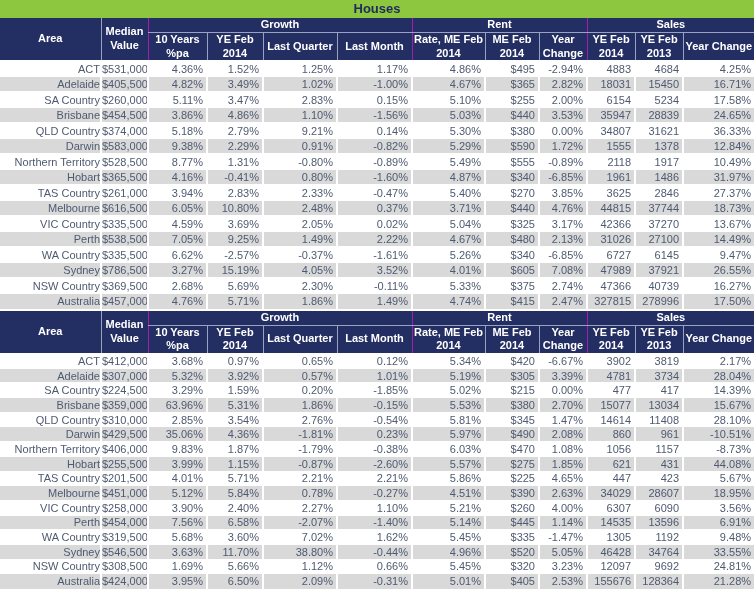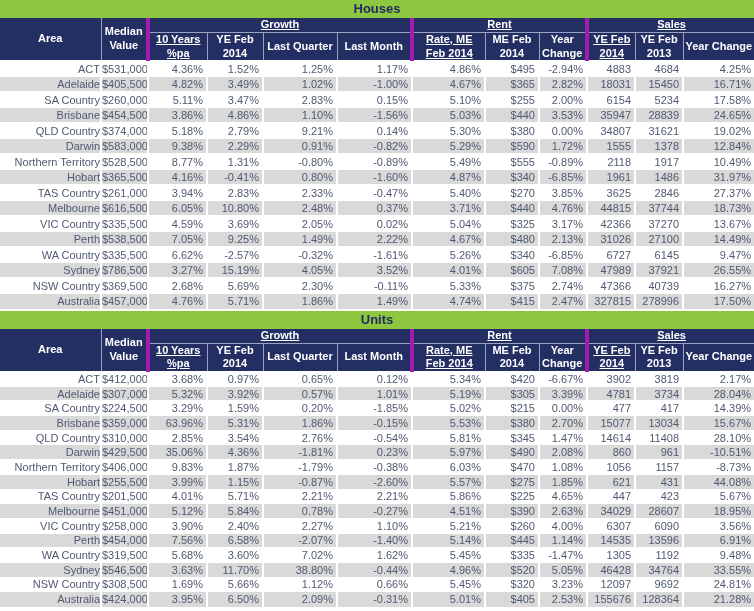--- a/index.html
+++ b/index.html
@@ -17,21 +17,21 @@
   table {
     width:754px; border-collapse:collapse; table-layout:fixed;
     font-size:11px; color:#4f5a70;
   }
   thead th {
     background:#232e63; color:#ffffff; font-weight:bold; font-size:11px;
     text-align:center; vertical-align:middle; padding:0 1px; line-height:1.25;
   }
   tr.group-row { height:14px; }
   tr.sub-row   { height:26px; }
-  th.sep-strong { border-left:4px solid #a21caf;text-decoration:underline; }
+  th.sep-strong { border-left:1px solid #a21caf; }
   th.sep-light  { border-left:1px solid #9aa2c2; }
   th.group-label { border-bottom:1px solid #9aa2c2; }
   tbody tr:nth-child(odd)  td { background:#ffffff; }
   tbody tr:nth-child(even) td { background:#d9d9d9; }
   section.houses tbody tr { height:15.5px; }
   section.units  tbody tr { height:14.7px; }
   tbody td {
     border-top:1px solid #ffffff;
     text-align:right; padding-right:3px;
     white-space:nowrap; overflow:hidden; vertical-align:middle;
@@ -143,21 +143,21 @@
             <td>$374,000</td>
             <td>5.18%</td>
             <td>2.79%</td>
             <td>9.21%</td>
             <td>0.14%</td>
             <td>5.30%</td>
             <td>$380</td>
             <td>0.00%</td>
             <td>34807</td>
             <td>31621</td>
-            <td>19.02%</td>
+            <td>36.33%</td>
           </tr>
           <tr>
             <td class="area">Darwin</td>
             <td>$583,000</td>
             <td>9.38%</td>
             <td>2.29%</td>
             <td>0.91%</td>
             <td>-0.82%</td>
             <td>5.29%</td>
             <td>$590</td>
@@ -248,21 +248,21 @@
             <td>2.13%</td>
             <td>31026</td>
             <td>27100</td>
             <td>14.49%</td>
           </tr>
           <tr>
             <td class="area">WA Country</td>
             <td>$335,500</td>
             <td>6.62%</td>
             <td>-2.57%</td>
-            <td>-0.32%</td>
+            <td>-0.37%</td>
             <td>-1.61%</td>
             <td>5.26%</td>
             <td>$340</td>
             <td>-6.85%</td>
             <td>6727</td>
             <td>6145</td>
             <td>9.47%</td>
           </tr>
           <tr>
             <td class="area">Sydney</td>
@@ -304,21 +304,20 @@
             <td>2.47%</td>
             <td>327815</td>
             <td>278996</td>
             <td>17.50%</td>
           </tr>
         </tbody>
     </table>
   </section>
 
   <section class="tbl-section units">
-    <div class="title-bar">Units</div>
     <table>
       <colgroup>
         <col style="width:101px">
           <col style="width:47px">
           <col style="width:59px">
         <col style="width:56px">
           <col style="width:74px">
           <col style="width:75px">
         <col style="width:73px">
           <col style="width:54px">

